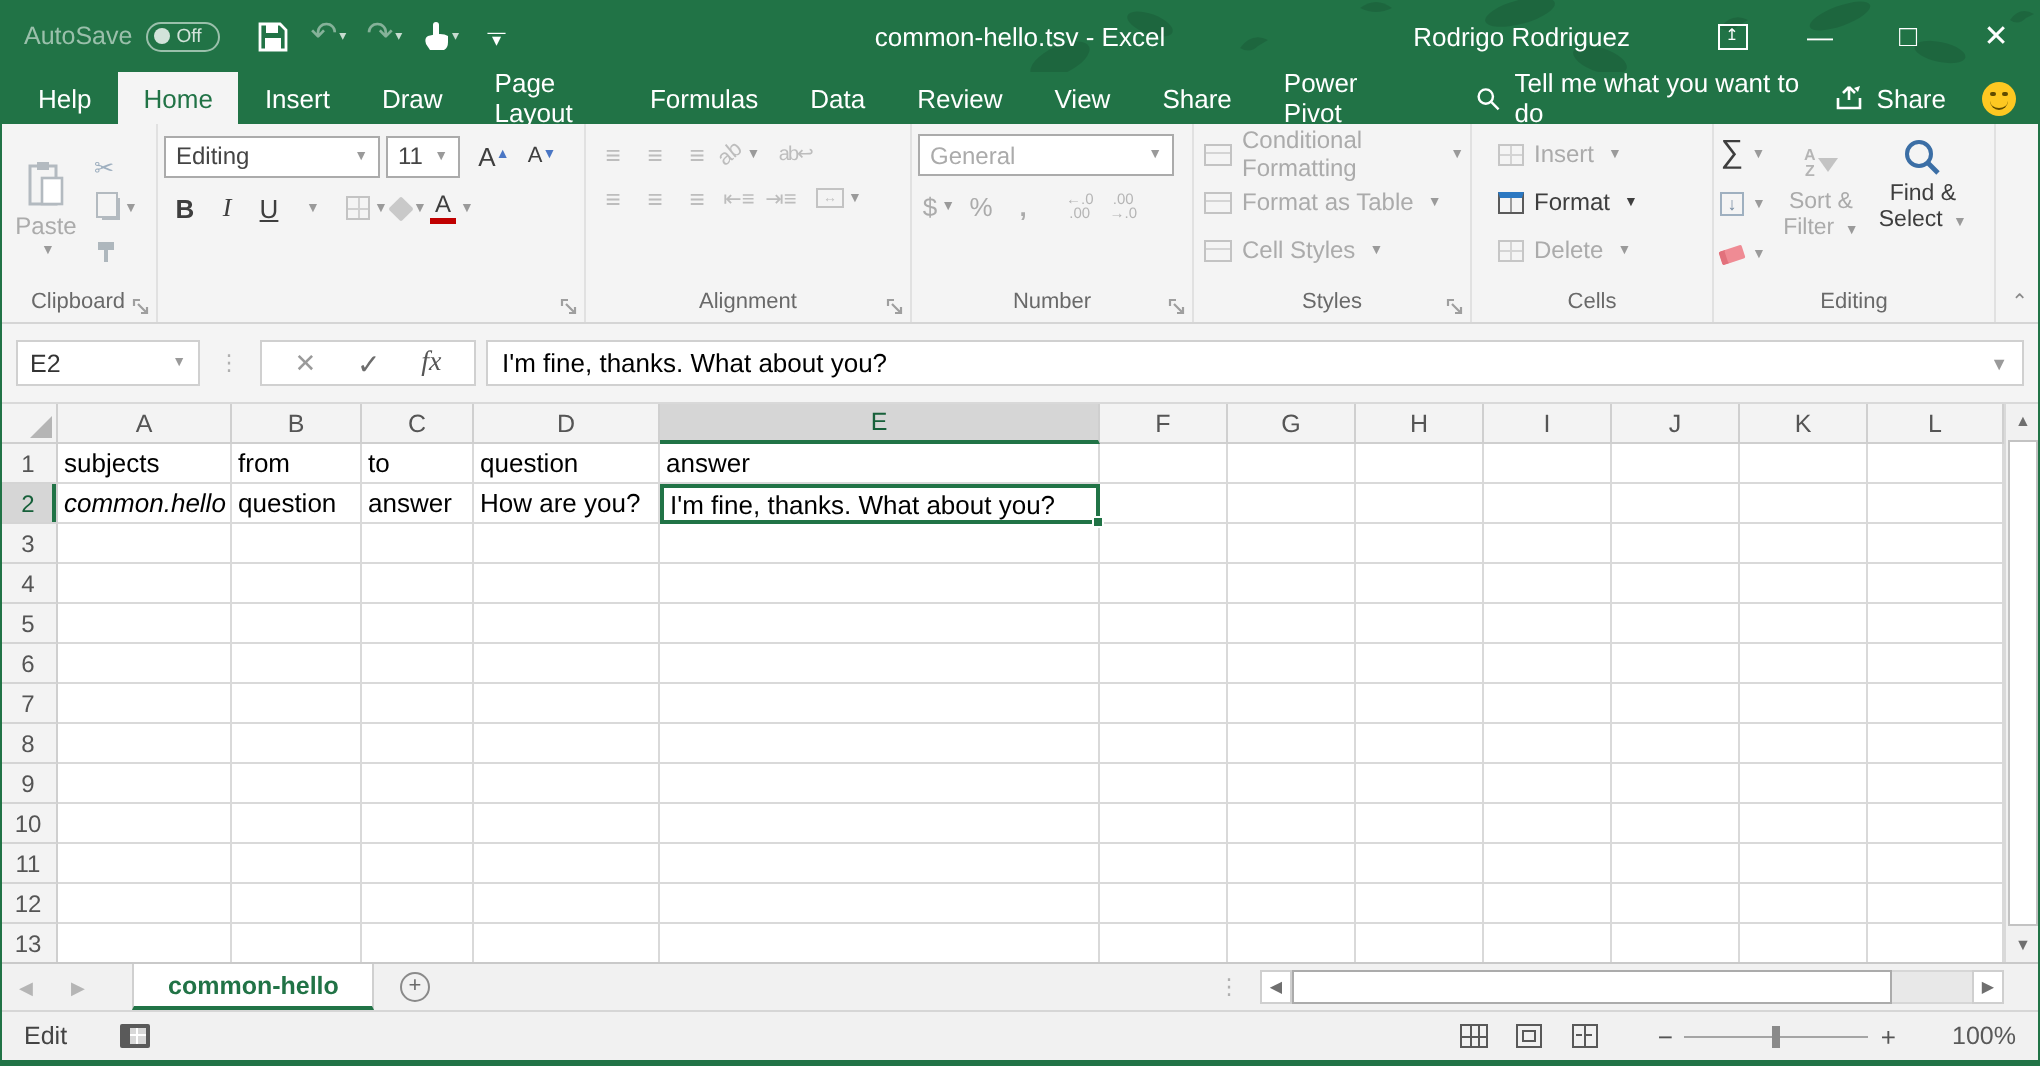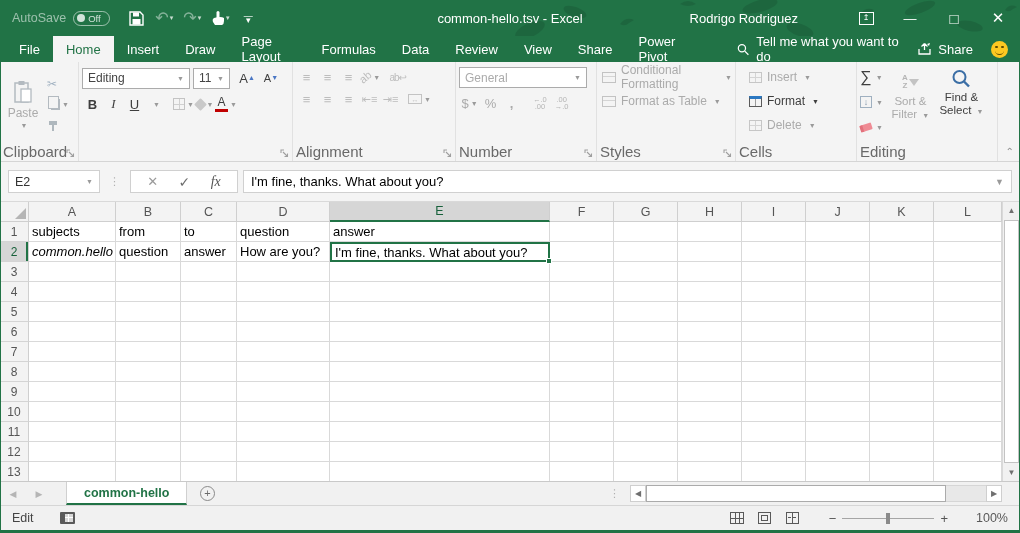--- a/index.html
+++ b/index.html
@@ -17,41 +17,41 @@
   .as-dot { width:8px; height:8px; border-radius:50%; background:rgba(255,255,255,.8); }
   .as-state { font-size:9.5px; color:rgba(255,255,255,.8); }
   .qat { display:flex; align-items:center; margin-left:14px; gap:4px; z-index:2;}
   .qat-btn { height:28px; min-width:24px; display:flex; align-items:center; justify-content:center; color:#fff; }
   .qat-btn .glyph { font-size:16px; line-height:1; }
   .dim { color:rgba(255,255,255,.45); }
   .qcaret { font-size:7px; margin-left:1px; color:rgba(255,255,255,.75); }
   .qat-more { display:flex; flex-direction:column; align-items:center; line-height:4px; color:#fff; font-size:9px; }
   .tb-title { position:absolute; left:50%; top:0; transform:translateX(-50%); height:36px; display:flex; align-items:center; font-size:13px; color:#fff; z-index:2; white-space:nowrap;}
   .tb-right { margin-left:auto; display:flex; align-items:center; height:36px; z-index:2; }
-  .tb-user { font-size:13px; margin-right:46px;padding-left:20px; }
+  .tb-user { font-size:13px; margin-right:29px;padding-left:20px; }
   .tb-btn { width:44px; height:36px; display:flex; align-items:center; justify-content:center; color:#fff; font-size:13px; }
   .rdo-box { width:15px; height:13px; border:1px solid #fff; display:flex; align-items:flex-start; justify-content:center; font-size:8px; line-height:9px; }
 
   
   .tabrow { height:26px; background:#217346; display:flex; align-items:stretch; padding-left:6px; }
   .tablist { display:flex; align-items:stretch; }
   .tab { color:#fff; padding:0 13px; font-size:13px; display:flex; align-items:center; }
   .tab.active { background:#f4f4f4; color:#217346; }
   .tellme { display:flex; align-items:center; gap:7px; color:#fff; margin-left:34px; font-size:13px; }
   .tr-right { margin-left:auto; display:flex; align-items:center; gap:4px; padding-right:6px; }
   .sharebox { display:flex; align-items:center; gap:6px; color:#fff; padding:0 8px; }
   .smiley { width:17px; height:17px; border-radius:50%; background:#fdc821; position:relative; margin:0 6px; }
   .smiley::before { content:''; position:absolute; left:4px; top:5px; width:2.5px; height:2.5px; border-radius:50%; background:#5f4b00; box-shadow:6px 0 0 #5f4b00; }
   .smiley::after { content:''; position:absolute; left:4px; top:8px; width:9px; height:5px; border-bottom:1.8px solid #5f4b00; border-radius:0 0 9px 9px; }
 
   
   .ribbon { height:100px; background:#f4f4f4; border-bottom:1px solid #d5d5d5; display:flex; position:relative; }
   .rgroup { position:relative; border-right:1px solid #e1e1e1; display:flex; flex-direction:column; padding:3px 3px 0; }
   .rg-body { flex:1; }
-  .rg-label { height:17px; font-size:15px; color:#696969; text-align:left; line-height:15px; }
+  .rg-label { height:17px; font-size:11px; color:#696969; text-align:center; line-height:15px; }
   .launcher { position:absolute; right:3px; bottom:3px; opacity:.8; }
   .dis { color:#ababab !important; }
   .ena { color:#3e3e3e; }
   .dd { font-size:7px; color:#9a9a9a; margin-left:2px; }
   .combo { background:#fff; border:1px solid #ababab; height:21px; display:flex; align-items:center; padding:0 5px; font-size:12px; color:#444; }
   .combo .dd { margin-left:auto; }
   .sbtn { height:22px; min-width:21px; display:flex; align-items:center; justify-content:center; font-size:13px; }
   .vsep { width:1px; background:#dcdcdc; margin:2px 3px; }
 
   
@@ -237,21 +237,21 @@
           <span style="font-size:15px;">□</span>
         </div>
       <div class="tb-btn">
           <span style="font-size:15px;">✕</span>
         </div>
     </div>
   </div>
 
   <div class="tabrow">
     <div class="tablist">
-        <div class="tab">File</div>
+        <div class="tab">Help</div>
         <div class="tab active">Home</div>
         <div class="tab">Insert</div>
         <div class="tab">Draw</div>
         <div class="tab">Page Layout</div>
         <div class="tab">Formulas</div>
         <div class="tab">Data</div>
         <div class="tab">Review</div>
         <div class="tab">View</div>
         <div class="tab">Share</div>
         <div class="tab">Power Pivot</div>
@@ -456,20 +456,25 @@
     <div class="rgroup" style="width:139px">
       <div class="rg-body">
         <div class="stackrow dis">
             <span class="ic-tbl"></span>
             <span>Conditional Formatting</span>
             <span class="dd">▼</span>
           </div>
         <div class="stackrow dis">
             <span class="ic-tbl"></span>
             <span>Format as Table</span>
+            <span class="dd">▼</span>
+          </div>
+        <div class="stackrow dis">
+            <span class="ic-tbl"></span>
+            <span>Cell Styles</span>
             <span class="dd">▼</span>
           </div>
       </div>
       <div class="rg-label">Styles</div>
       <svg class="launcher" width="9" height="9" viewBox="0 0 9 9">
         <path d="M1 4 V1 H4 M3 3 L7.5 7.5 M7.5 4.5 V7.5 H4.5" fill="none" stroke="#8a8a8a" stroke-width="1.1"></path>
       </svg>
     </div>
 
     <div class="rgroup" style="width:121px">

